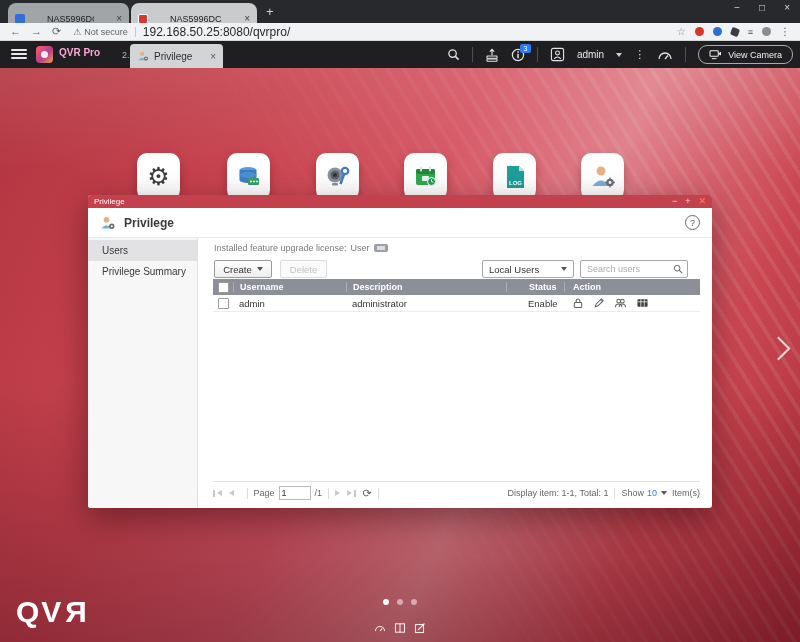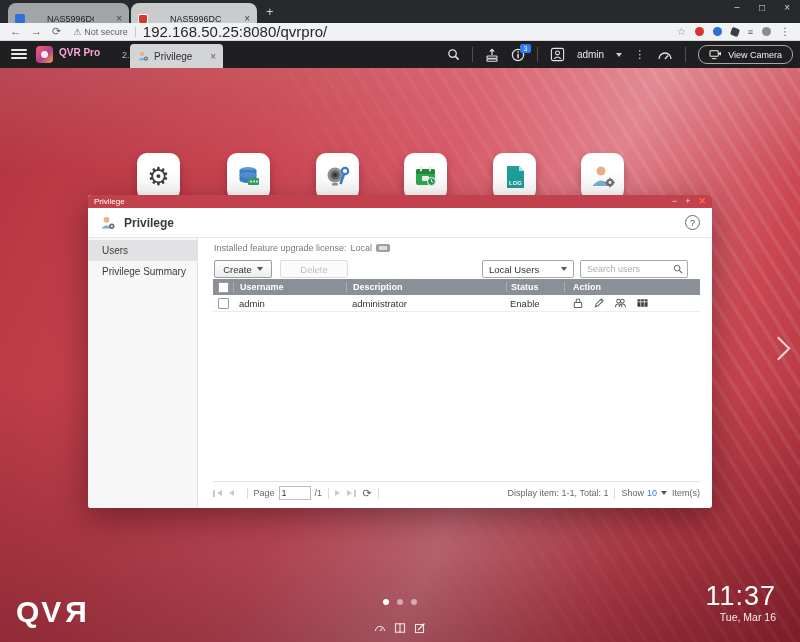--- a/index.html
+++ b/index.html
@@ -20,21 +20,21 @@
   .newtab{position:absolute;left:266px;top:4px;color:#cfd1d3;font-size:13px;line-height:15px;}
   .winctl{position:absolute;top:1px;right:10px;display:flex;gap:19px;color:#dadbdc;font-size:10px;line-height:13px;}
 
   .btoolbar{position:absolute;top:23px;left:0;right:0;height:17px;background:#f1f2f3;
     border-bottom:1px solid #d5d6d8;display:flex;align-items:center;color:#5f6368;}
   .navico{font-size:11px;line-height:11px;margin-left:10px;color:#5a5d61;}
   .urlarea{display:flex;align-items:center;margin-left:12px;flex:1;font-size:9px;}
   .urlarea .warn{font-size:9px;margin-right:3px;}
   .urlarea .sec{color:#5f6368;}
   .urlarea .udiv{width:1px;height:10px;background:#c7c8ca;margin:0 7px;}
-  .urlarea .url{color:#26282b;font-size:15px;}
+  .urlarea .url{color:#26282b;font-size:12px;}
   .extrow{display:flex;align-items:center;gap:9px;margin-right:10px;}
   .extdot{width:9px;height:9px;border-radius:50%;}
   .ext-red{background:#d7352c;}
   .ext-blue{background:#2b6fd4;}
   .ext-pin{width:8px;height:8px;background:#3a3d41;border-radius:2px;transform:rotate(20deg);}
   .ext-gray{background:#8a8d90;}
   .ext-list{font-size:9px;color:#4a4d50;}
   .star{font-size:10px;color:#80838a;}
   .kebab{font-size:10px;color:#4a4d50;letter-spacing:0;}
 
@@ -92,36 +92,36 @@
   .sitem.active{background:#e2e2e4;}
   .cpane{flex:1;position:relative;border-radius:0 0 3px 0;}
 
   .licline{position:absolute;left:16px;top:5px;font-size:9px;color:#7b7b7d;display:flex;align-items:center;gap:4px;}
   .licbadge{width:14px;height:8px;background:#9aa0a6;border-radius:2px;position:relative;}
   .licbadge:after{content:"";position:absolute;left:3px;top:2px;right:3px;bottom:2px;background:rgba(255,255,255,.65);}
 
   .btn{position:absolute;top:22px;height:18px;box-sizing:border-box;border:1px solid #9b9b9b;border-radius:2px;
     background:linear-gradient(#fff,#ededed);font-size:9.5px;color:#333;display:flex;align-items:center;justify-content:center;gap:5px;}
   .btn.create{left:16px;width:58px;}
-  .btn.delete{left:82px;width:68px;border-color:#dcdcdc;color:#c2c2c2;background:#fbfbfb;}
+  .btn.delete{left:82px;width:47px;border-color:#dcdcdc;color:#c2c2c2;background:#fbfbfb;}
   .selbox{position:absolute;top:22px;left:284px;width:92px;height:18px;box-sizing:border-box;border:1px solid #a8a8aa;
     background:#fff;border-radius:2px;display:flex;align-items:center;padding:0 6px;font-size:9.5px;color:#333;}
   .selbox .caret-dn{margin-left:auto;border-top-color:#555;}
   .searchbox{position:absolute;top:22px;left:382px;width:108px;height:18px;box-sizing:border-box;border:1px solid #a8a8aa;
     background:#fff;border-radius:2px;display:flex;align-items:center;padding:0 4px;}
   .searchbox input{border:0;outline:0;flex:1;font-size:9px;font-family:"Liberation Sans",sans-serif;color:#333;width:80px;background:transparent;}
   .searchbox input::placeholder{color:#adadaf;}
 
   .tbl{position:absolute;left:15px;top:41px;width:487px;}
   .th{display:flex;height:16px;background:#8b8f98;color:#fff;font-size:9px;font-weight:bold;align-items:center;}
   .tr{display:flex;height:16px;align-items:center;border-bottom:1px solid #ececec;font-size:9.5px;color:#333;}
   .c0{width:20px;display:flex;justify-content:center;align-items:center;}
   .c1{width:113px;padding-left:6px;box-sizing:border-box;}
   .c2{width:160px;padding-left:6px;box-sizing:border-box;}
-  .c3{width:58px;padding-left:4px;box-sizing:border-box;}
+  .c3{width:58px;padding-left:22px;box-sizing:border-box;}
   .c4{flex:1;padding-left:8px;box-sizing:border-box;display:flex;align-items:center;gap:9px;}
   .th .c1,.th .c2,.th .c3,.th .c4{border-left:1px solid rgba(255,255,255,.28);}
   .cb{width:9px;height:9px;border:1px solid #9a9a9c;background:#fff;border-radius:1px;}
   .aicon{display:flex;}
 
   .wfoot{position:absolute;left:15px;right:12px;bottom:4px;height:22px;border-top:1px solid #e2e2e2;
     display:flex;align-items:center;font-size:9px;color:#666;}
   .fdiv{width:1px;height:11px;background:#ddd;margin:0 6px;}
   .tri-l{width:0;height:0;border-top:3.5px solid transparent;border-bottom:3.5px solid transparent;border-right:5px solid #c9c9c9;}
   .tri-r{width:0;height:0;border-top:3.5px solid transparent;border-bottom:3.5px solid transparent;border-left:5px solid #c9c9c9;}
@@ -342,21 +342,21 @@
         <span class="helpc">?</span>
       </div>
       <div class="wbody">
         <div class="sbar">
           <div class="sitem active">Users</div>
           <div class="sitem">Privilege Summary</div>
         </div>
         <div class="cpane">
           <div class="licline">
             <span>Installed feature upgrade license:</span>
-            <span>Local</span>
+            <span>User</span>
             <span class="licbadge"></span>
           </div>
 
           <div class="btn create">
             <span>Create</span>
             <span class="caret-dn" style="border-top-color:#555;"></span>
           </div>
           <div class="btn delete">
             <span>Delete</span>
           </div>
@@ -479,21 +479,17 @@
           </svg>
       </span>
       <span>
         <svg width="12" height="12" viewBox="0 0 12 12">
             <rect x="1.5" y="2.5" width="8" height="8" fill="none" stroke="rgba(255,255,255,.85)" stroke-width="1.1"></rect>
             <line x1="4" y1="8" x2="10.5" y2="1.5" stroke="rgba(255,255,255,.85)" stroke-width="1.2"></line>
           </svg>
       </span>
     </div>
 
-    <div class="clock">
-      <div class="ctime">11:37</div>
-      <div class="cdate">Tue, Mar 16</div>
-    </div>
 
     <div class="qvrlogo"><span>QV</span><span class="flip">R</span></div>
   </div>
 
 </div>
 
 </body></html>

